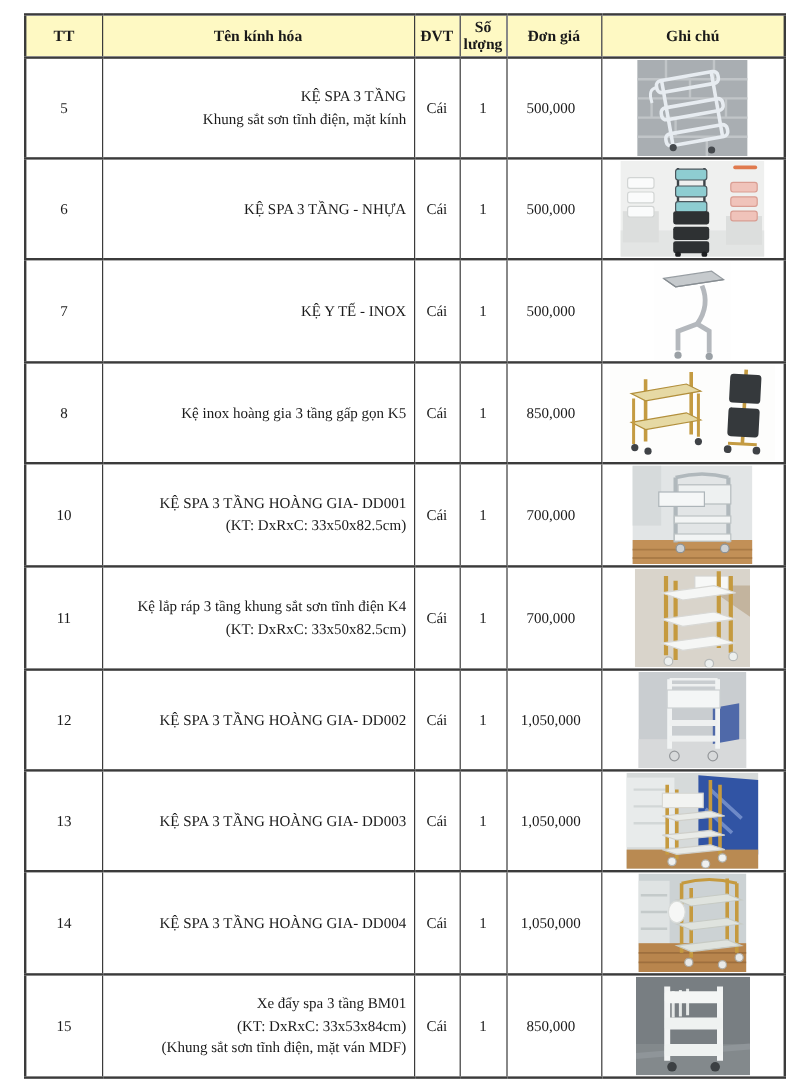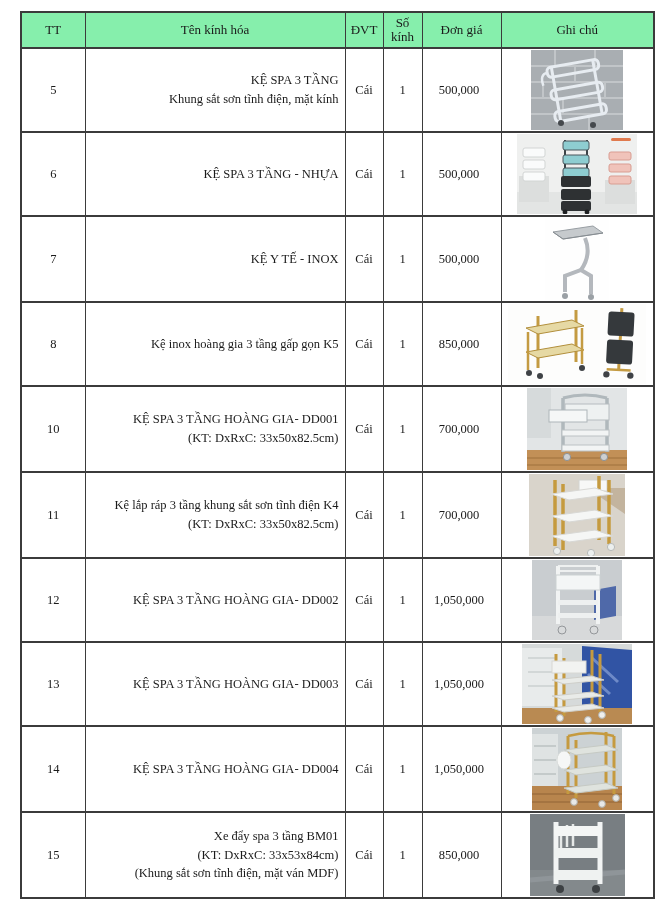--- a/index.html
+++ b/index.html
@@ -16,22 +16,22 @@
     border:2px solid #3b3b3b;
   }
   th,td{
     border:1px solid #3b3b3b;
     border-top-width:2px;
     border-bottom-width:2px;
     vertical-align:middle;
     overflow:hidden;
   }
   th{
-    background:#86efac;
-    font-weight:normal;
+    background:#fef9c3;
+    font-weight:bold;
     font-size:13px;
     height:30px;
     padding:2px;
     line-height:1.05;
     margin-left:44px;
   }
   tbody tr{height:84px;}
   td{font-size:12.5px;}
   td.c{text-align:center;}
   td.name{
@@ -55,21 +55,21 @@
         <col style="width:38px">
     <col style="width:39px">
         <col style="width:79px">
         <col style="width:153px">
   </colgroup>
   <thead>
     <tr>
       <th>TT</th>
       <th>Tên kính hóa</th>
       <th>ĐVT</th>
-      <th>Số kính</th>
+      <th>Số lượng</th>
       <th>Đơn giá</th>
       <th>Ghi chú</th>
     </tr>
   </thead>
   <tbody>
 
     <tr>
       <td class="c">5</td>
       <td class="name">KỆ SPA 3 TẦNG
 Khung sắt sơn tĩnh điện, mặt kính</td>

